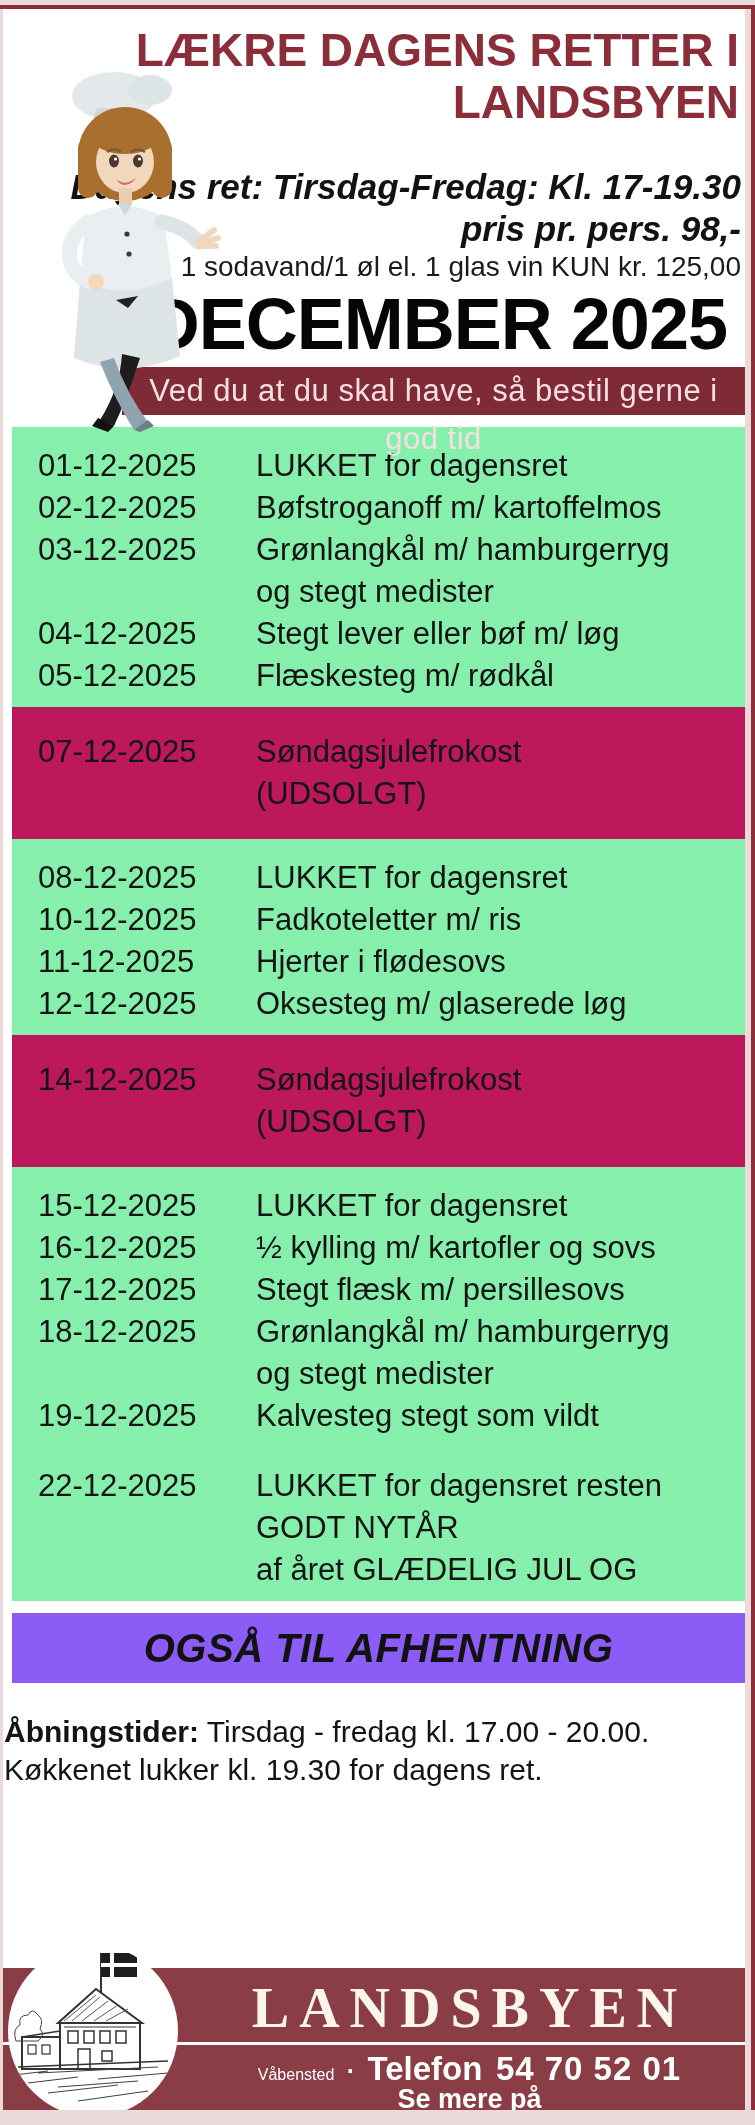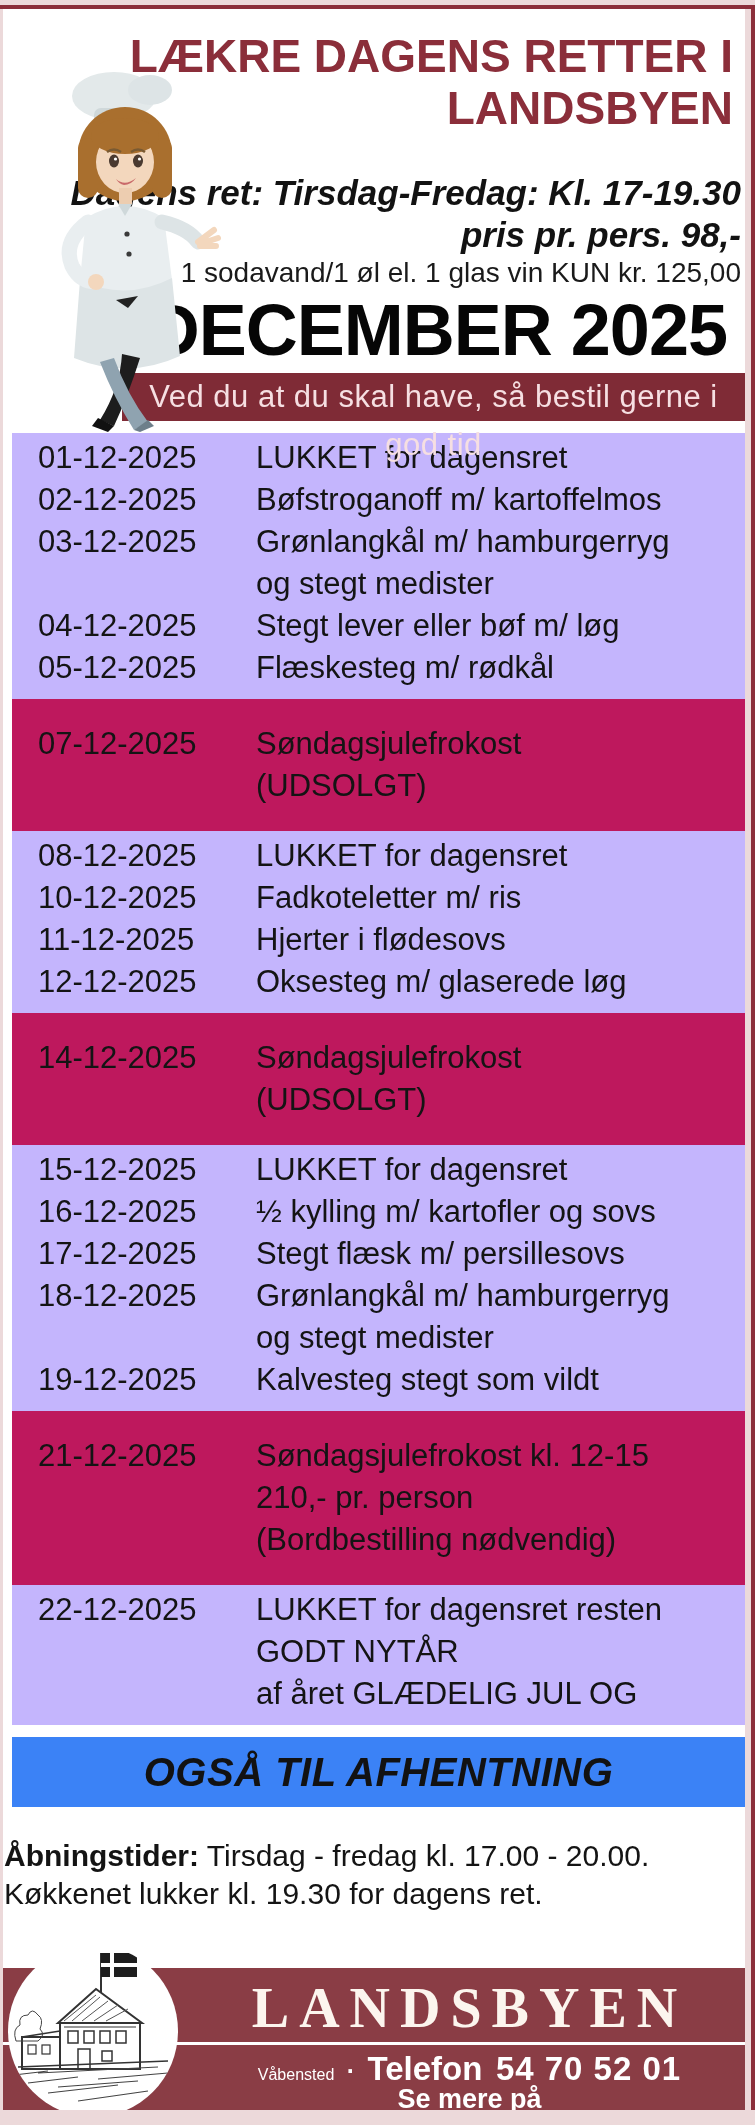--- a/index.html
+++ b/index.html
@@ -14,21 +14,21 @@
   .frame-top-pink{position:absolute;top:0;left:0;right:0;height:5px;background:#ecd9da;z-index:20;}
   .frame-top-maroon{position:absolute;top:5px;left:0;right:0;height:4px;background:#8b2e3a;z-index:20;}
   .frame-right-pink{position:absolute;top:0;right:4px;bottom:0;width:6px;background:#ecd9da;z-index:19;}
   .frame-right-maroon{position:absolute;top:0;right:0;bottom:0;width:4px;background:#8b2e3a;z-index:20;}
   .frame-left-pink{position:absolute;top:0;left:0;bottom:0;width:3px;background:#ecd9da;z-index:19;}
   .frame-bottom-pink{position:absolute;bottom:0;left:0;right:0;height:15px;background:#ecd9da;z-index:21;}
 
   
   .header{position:relative;padding-top:22px;z-index:2;}
   .title{
-    margin:8px;padding-right:14px;
+    margin:2px;padding-right:14px;
     text-align:right;
     color:#8b2e3a;
     font-size:46px;line-height:52px;font-weight:700;
     letter-spacing:0px;
   }
   .subtitle{
     margin:38px 0 0 0;padding-right:14px;
     text-align:right;color:#121212;
     font-size:35px;line-height:42px;font-weight:700;font-style:italic;
   }
@@ -49,28 +49,28 @@
     color:#f6dfe2;
     font-size:31px;line-height:48px;font-weight:400;
     text-align:center;
     letter-spacing:0.5px;
   }
   .chef{position:absolute;left:28px;top:66px;width:210px;height:366px;z-index:3;}
 
   
   .menu{margin:12px 10px 0 12px;position:relative;z-index:1;}
   .menu-section{width:100%;}
-  .menu-section.beige{background:#c4b5fd;padding:4px 0 10px 0;}
+  .menu-section.beige{background:#86efac;padding:18px 0 10px 0;}
   .menu-section.white{background:#be185d;padding:24px 0 24px 0;}
   .menu-row{display:flex;align-items:flex-start;padding-left:26px;}
   .menu-date{flex:0 0 218px;font-size:31px;line-height:42px;color:#141414;}
   .menu-lines{flex:1;font-size:31px;line-height:42px;color:#141414;}
   .pickup-banner{
     margin:12px 10px 0 12px;
-    background:#3b82f6;
+    background:#8b5cf6;
     text-align:center;
     font-size:40px;line-height:44px;
     font-weight:700;font-style:italic;
     color:#121212;
     padding:13px 0;
     letter-spacing:0.5px;
   }
   .hours{
     margin:30px 0 0 4px;
     font-size:30px;line-height:38px;color:#141414;
@@ -275,30 +275,20 @@
           <span class="menu-date">18-12-2025</span>
           <span class="menu-lines">
             <div class="menu-line">Grønlangkål m/ hamburgerryg</div>
             <div class="menu-line">og stegt medister</div>
           </span>
         </div>
         <div class="menu-row">
           <span class="menu-date">19-12-2025</span>
           <span class="menu-lines">
             <div class="menu-line">Kalvesteg stegt som vildt</div>
-          </span>
-        </div>
-      </div>
-      <div class="menu-section white">
-        <div class="menu-row">
-          <span class="menu-date">21-12-2025</span>
-          <span class="menu-lines">
-            <div class="menu-line">Søndagsjulefrokost kl. 12-15</div>
-            <div class="menu-line">210,- pr. person</div>
-            <div class="menu-line">(Bordbestilling nødvendig)</div>
           </span>
         </div>
       </div>
       <div class="menu-section beige">
         <div class="menu-row">
           <span class="menu-date">22-12-2025</span>
           <span class="menu-lines">
             <div class="menu-line">LUKKET for dagensret resten</div>
             <div class="menu-line">GODT NYTÅR</div>
             <div class="menu-line">af året GLÆDELIG JUL OG</div>

